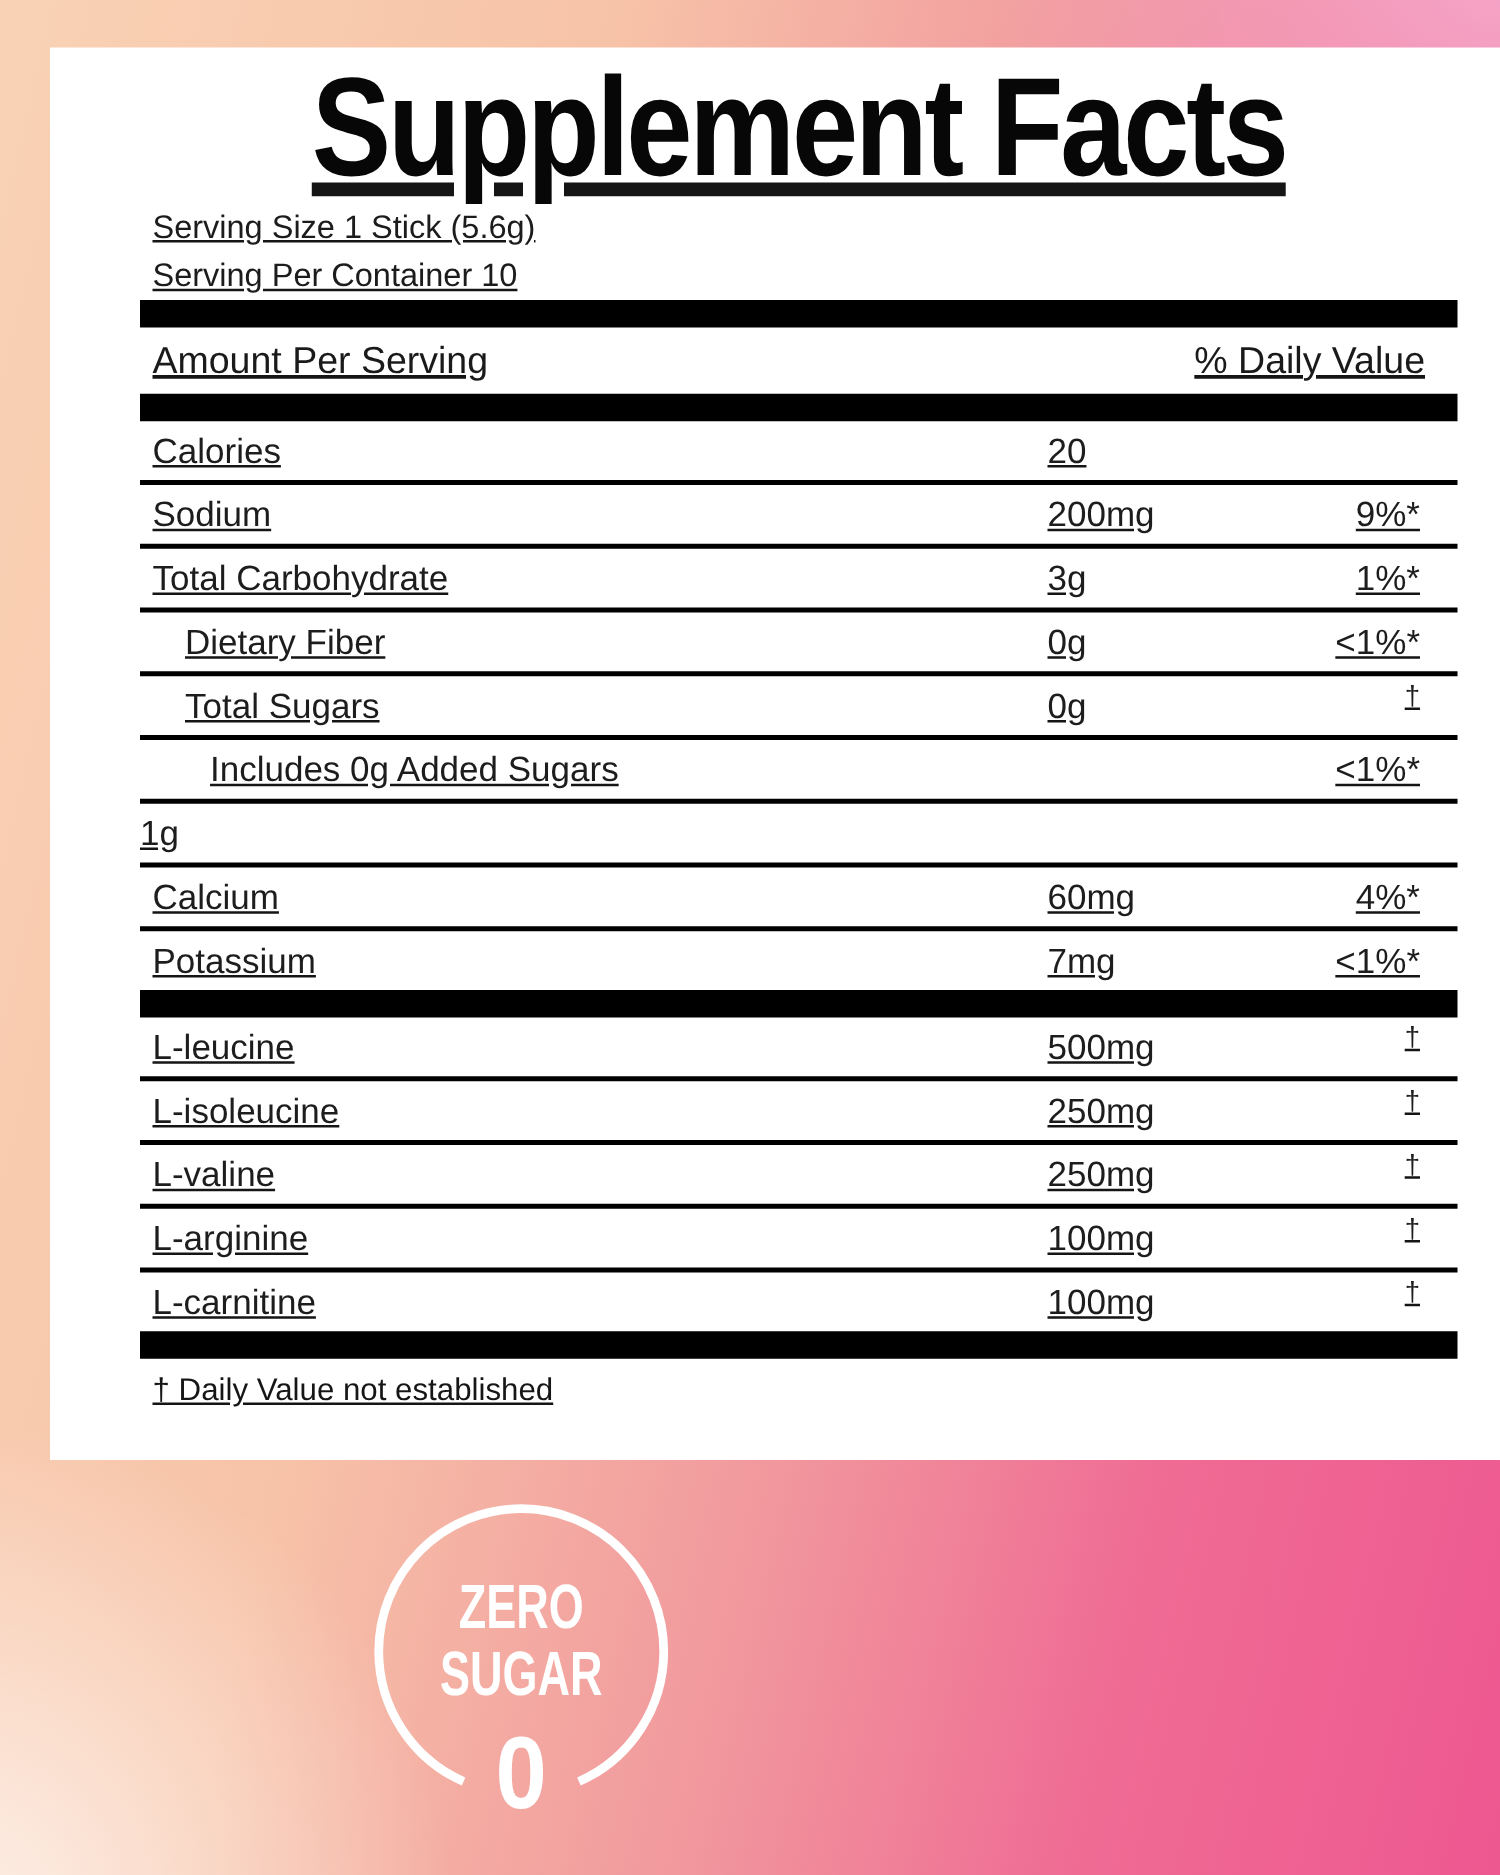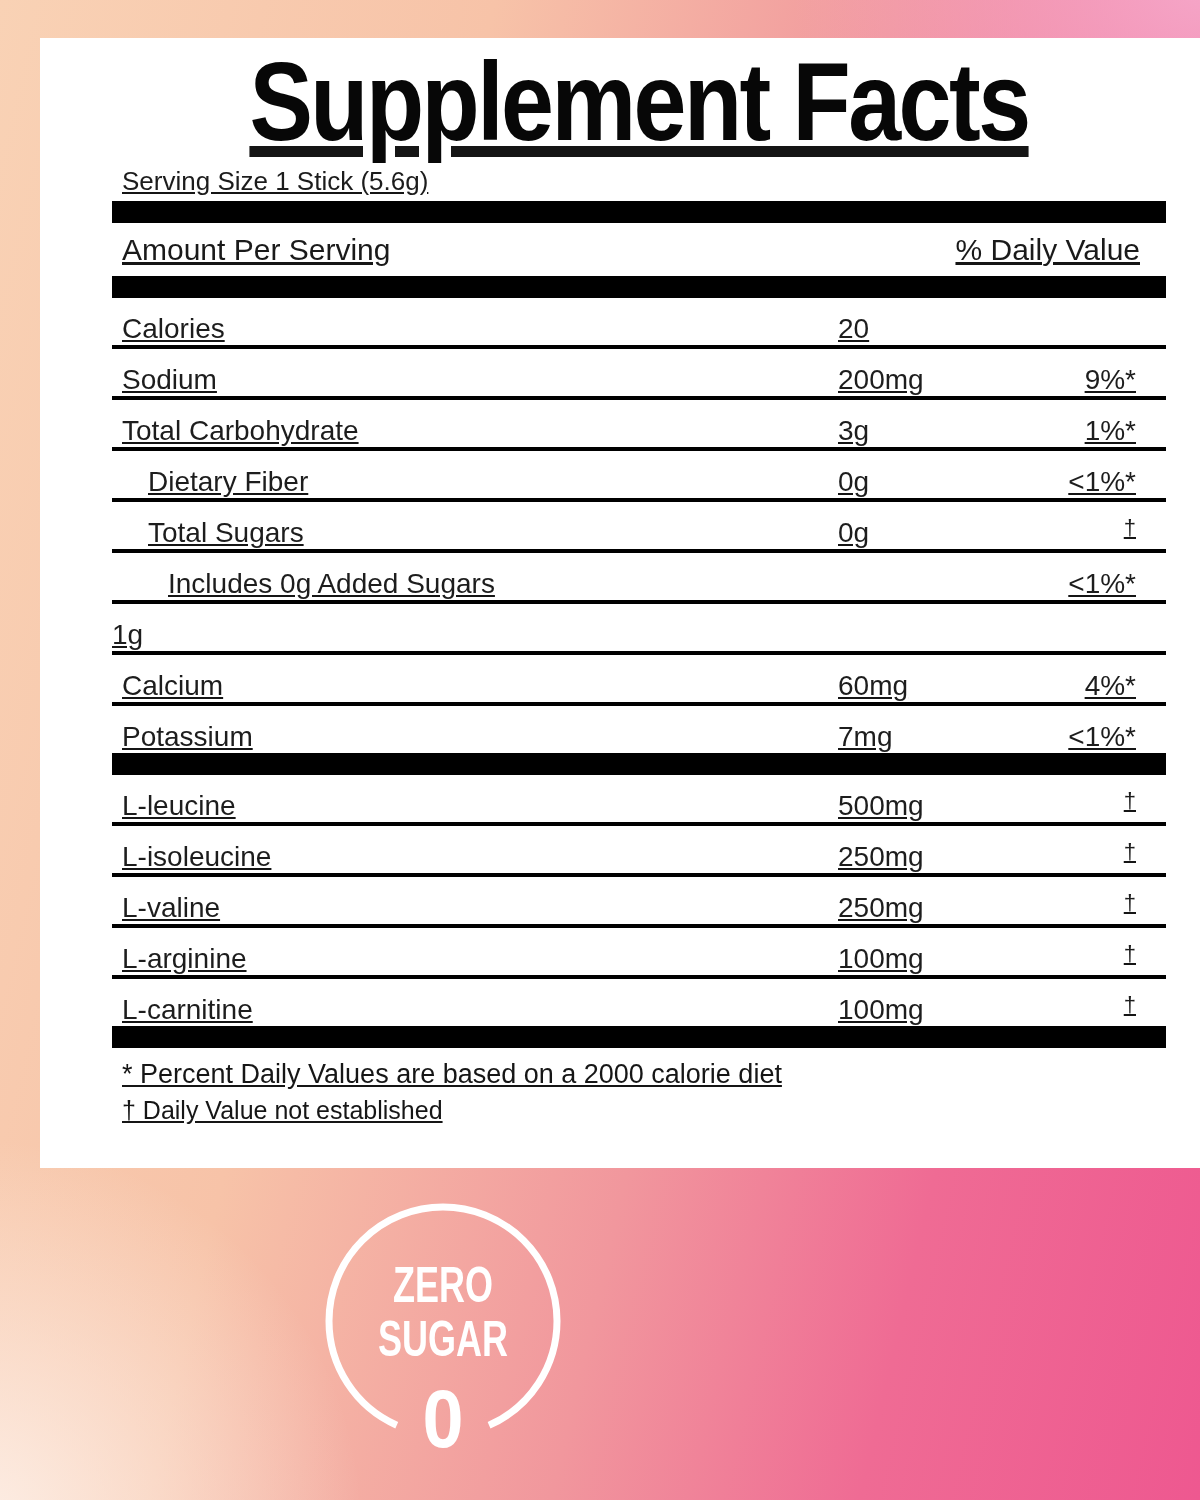--- a/index.html
+++ b/index.html
@@ -29,35 +29,35 @@
     text-align:center;white-space:nowrap;
     transform:scaleX(0.85);
     color:#070707;
   }
   .serving-block{margin-top:4px;padding-left:10px;}
   .serving-line{font-size:26px;line-height:39px;color:#1c1c1c;}
   .bar{height:22px;background:#000;}
   .hdr{height:53px;display:flex;align-items:center;justify-content:space-between;font-size:30px;color:#1a1a1a;}
   .hdr-left{padding-left:10px;}
   .hdr-right{padding-right:26px;}
-  .row{height:47px;display:flex;align-items:flex-end;font-size:28px;color:#1d1d1d;}
+  .row{height:47px;display:flex;align-items:center;font-size:28px;color:#1d1d1d;}
   .cell-name{width:726px;padding-left:10px;box-sizing:border-box;}
   .row.indent1 .cell-name{padding-left:36px;}
   .row.indent2 .cell-name{padding-left:56px;}
   .cell-amount{width:130px;text-align:left;}
   .cell-dv{flex:1;text-align:right;padding-right:30px;}
   .cell-dv.dagger{font-size:22px;transform:translateY(-8px);}
   .rule{height:4px;background:#000;}
   .footnotes{margin-top:8px;padding-left:10px;color:#161616;}
   .fn1{font-size:27px;line-height:37px;}
   .fn2{font-size:25px;line-height:34px;}
 
   .badge{position:absolute;color:#ffffff;}
   .badge svg{position:absolute;left:0;top:0;}
-  .badge-zero{left:322px;top:1200px;width:242px;height:262px;}
+  .badge-zero{left:296px;top:1200px;width:242px;height:262px;}
   .badge-vegan{left:673px;top:1196px;width:242px;height:242px;}
   .zs-lines{
     position:absolute;left:0;top:58px;width:242px;
     text-align:center;font-weight:700;font-size:50px;line-height:54px;
     letter-spacing:0px;transform:scaleX(0.72);
   }
   .zs-zero{
     position:absolute;left:0;top:178px;width:242px;
     text-align:center;font-weight:700;font-size:82px;line-height:82px;
     transform:scaleX(0.9);
@@ -72,20 +72,21 @@
 <body>
 
 <div class="page">
 
   <div class="panel">
 
     <div class="title">Supplement Facts</div>
 
     <div class="serving-block">
       <div class="serving-line">Serving Size 1 Stick (5.6g)</div>
+      <div class="serving-line">Serving Per Container 10</div>
     </div>
 
     <div class="bar"></div>
 
     <div class="hdr">
       <div class="hdr-left">Amount Per Serving</div>
       <div class="hdr-right">% Daily Value</div>
     </div>
 
     <div class="bar"></div>
@@ -183,21 +184,20 @@
 
     <div class="row">
       <div class="cell-name">L-carnitine</div>
       <div class="cell-amount">100mg</div>
       <div class="cell-dv dagger">†</div>
     </div>
 
     <div class="bar"></div>
 
     <div class="footnotes">
-      <div class="fn1">* Percent Daily Values are based on a 2000 calorie diet</div>
       <div class="fn2">† Daily Value not established</div>
     </div>
 
   </div>
 
   <div class="badge badge-zero">
     <svg width="242" height="242" viewBox="0 0 242 242">
       <circle cx="121" cy="121" r="114" fill="none" stroke="#ffffff" stroke-width="7" stroke-dasharray="131.5 95 490"></circle>
     </svg>
     <div class="zs-lines">

